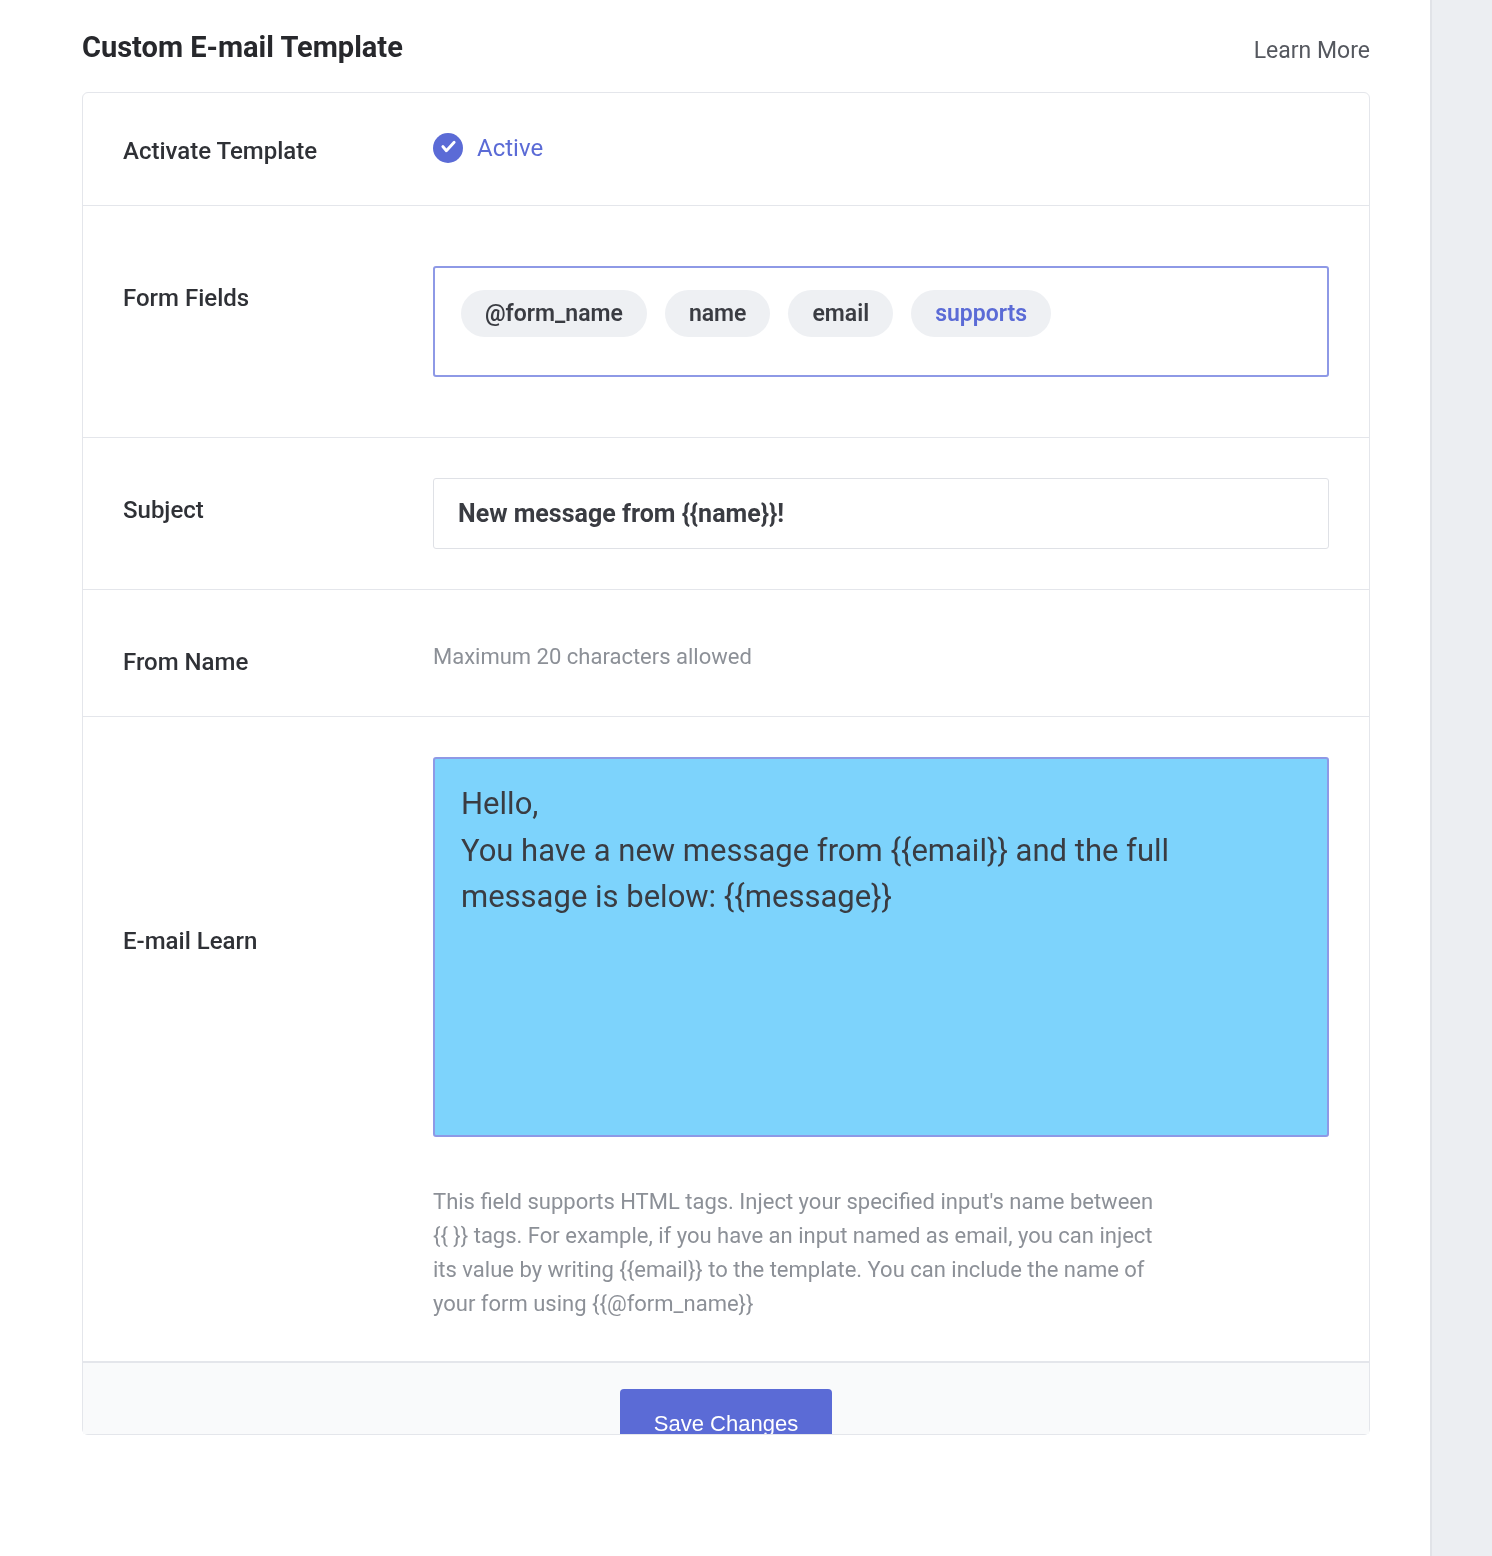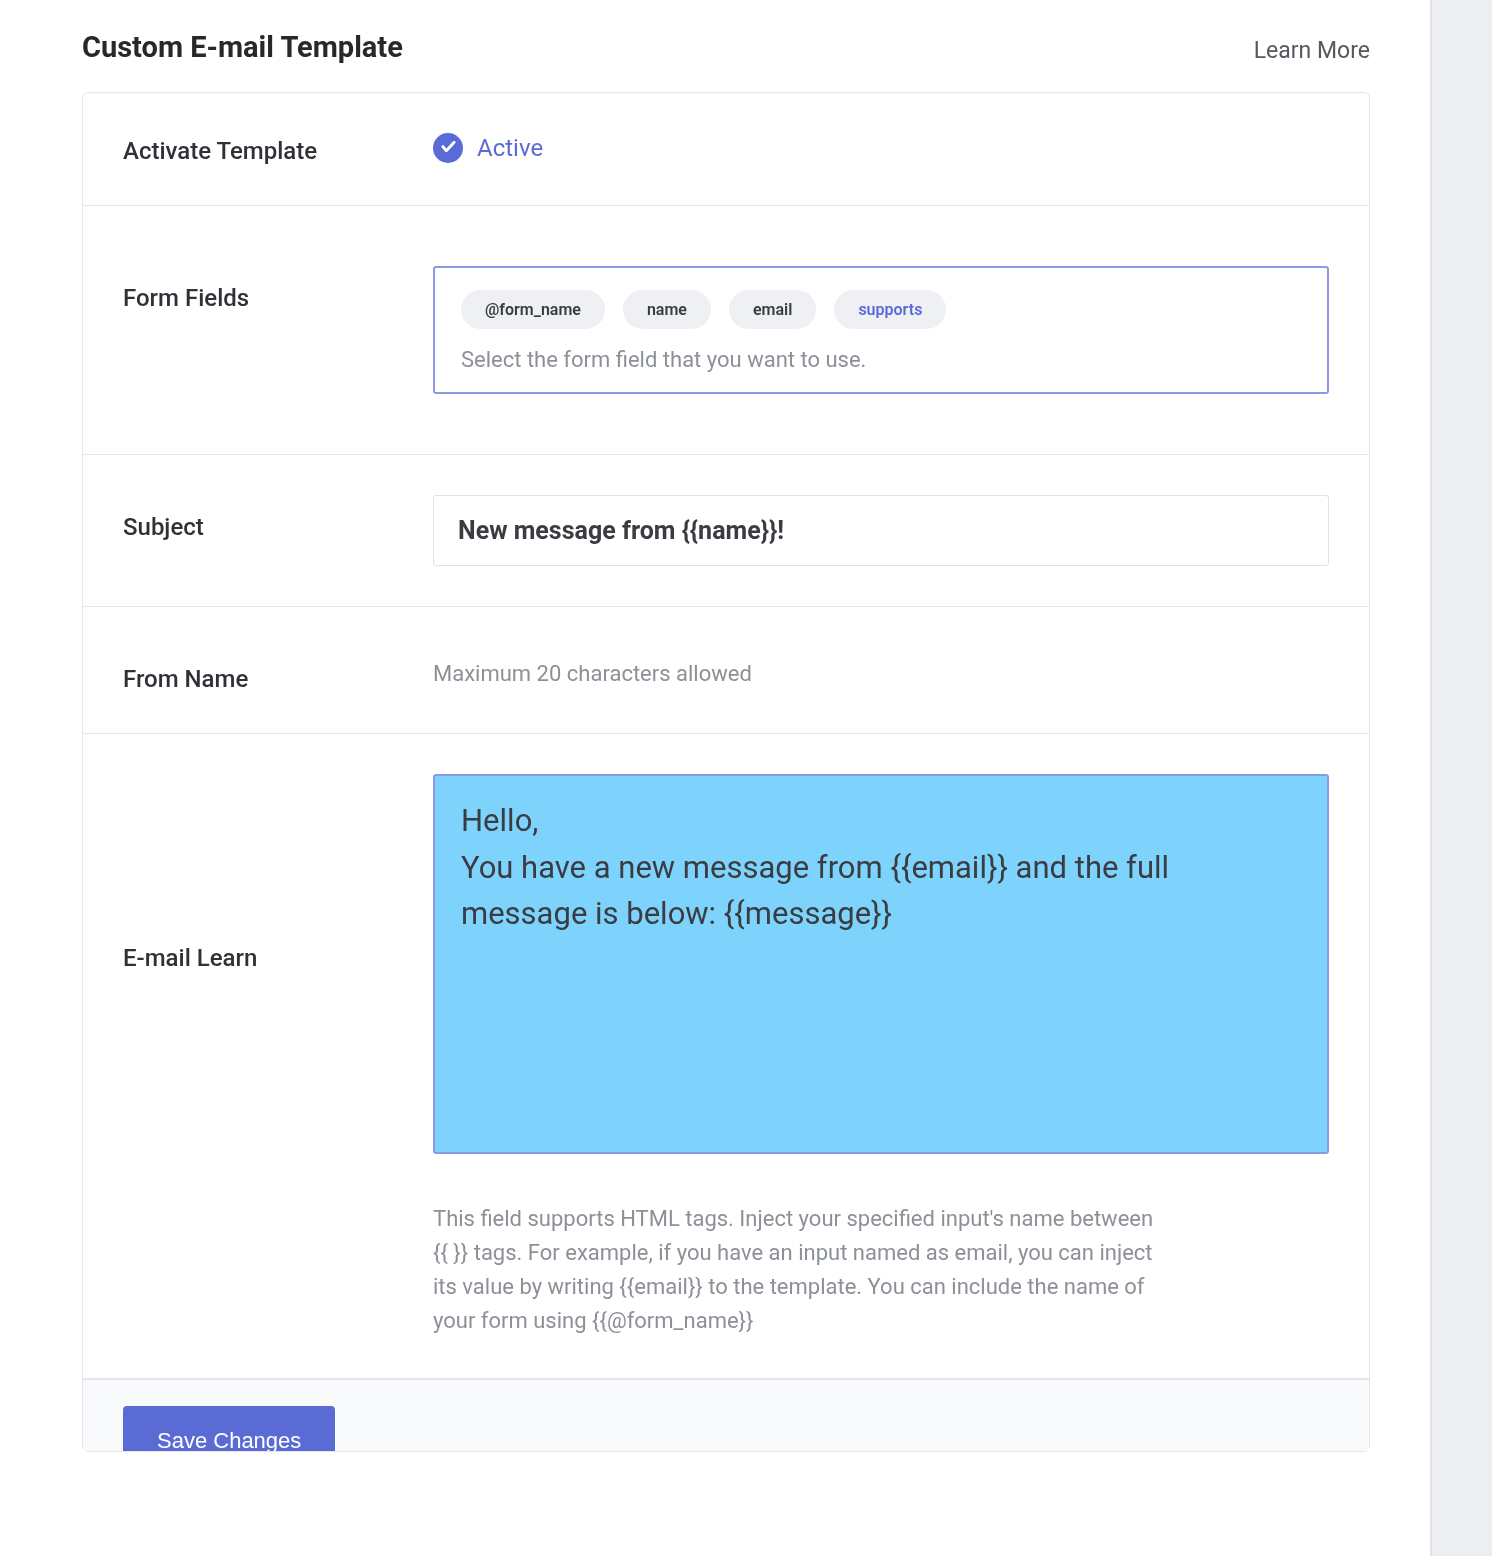--- a/index.html
+++ b/index.html
@@ -89,21 +89,21 @@
   .pill-row {
     display: flex;
     gap: 18px;
     margin-bottom: 18px;
     flex-wrap: wrap;
   }
   .pill {
     background: #eef0f3;
     border-radius: 999px;
     padding: 10px 24px;
-    font-size: 16px;
+    font-size: 23px;
     font-weight: 600;
     color: #3a3c42;
     cursor: pointer;
   }
   .pill.selected { color: #5b6bd6; }
   .hint {
     font-size: 22px;
     color: #8c9097;
   }
   
@@ -145,21 +145,21 @@
     margin-top: 44px;
     line-height: 1.55;
     max-width: 740px;
   }
   
   .footer {
     background: #f9fafb;
     border-top: 1.5px solid #e4e6eb;
     padding: 26px 40px 0 40px;
     display: flex;
-    justify-content: flex-start;
+    justify-content: center;
     height: 72px;
     overflow: hidden;
   }
   .save-btn {
     background: #5b6bd6;
     color: #fff;
     font-size: 22px;
     font-weight: 500;
     padding: 22px 34px 30px 34px;
     border: none;
@@ -197,21 +197,20 @@
       <div class="section tall">
         <div class="label-col">Form Fields</div>
         <div class="field-col">
           <div class="fields-box">
             <div class="pill-row">
               <span class="pill">@form_name</span>
               <span class="pill">name</span>
               <span class="pill">email</span>
               <span class="pill selected">supports</span>
             </div>
-            <div class="hint">Select the form field that you want to use.</div>
           </div>
         </div>
       </div>
 
       <div class="section">
         <div class="label-col">Subject</div>
         <div class="field-col">
           <input type="text" class="text-input" value="New message from {{name}}!" style="">
         </div>
       </div>

